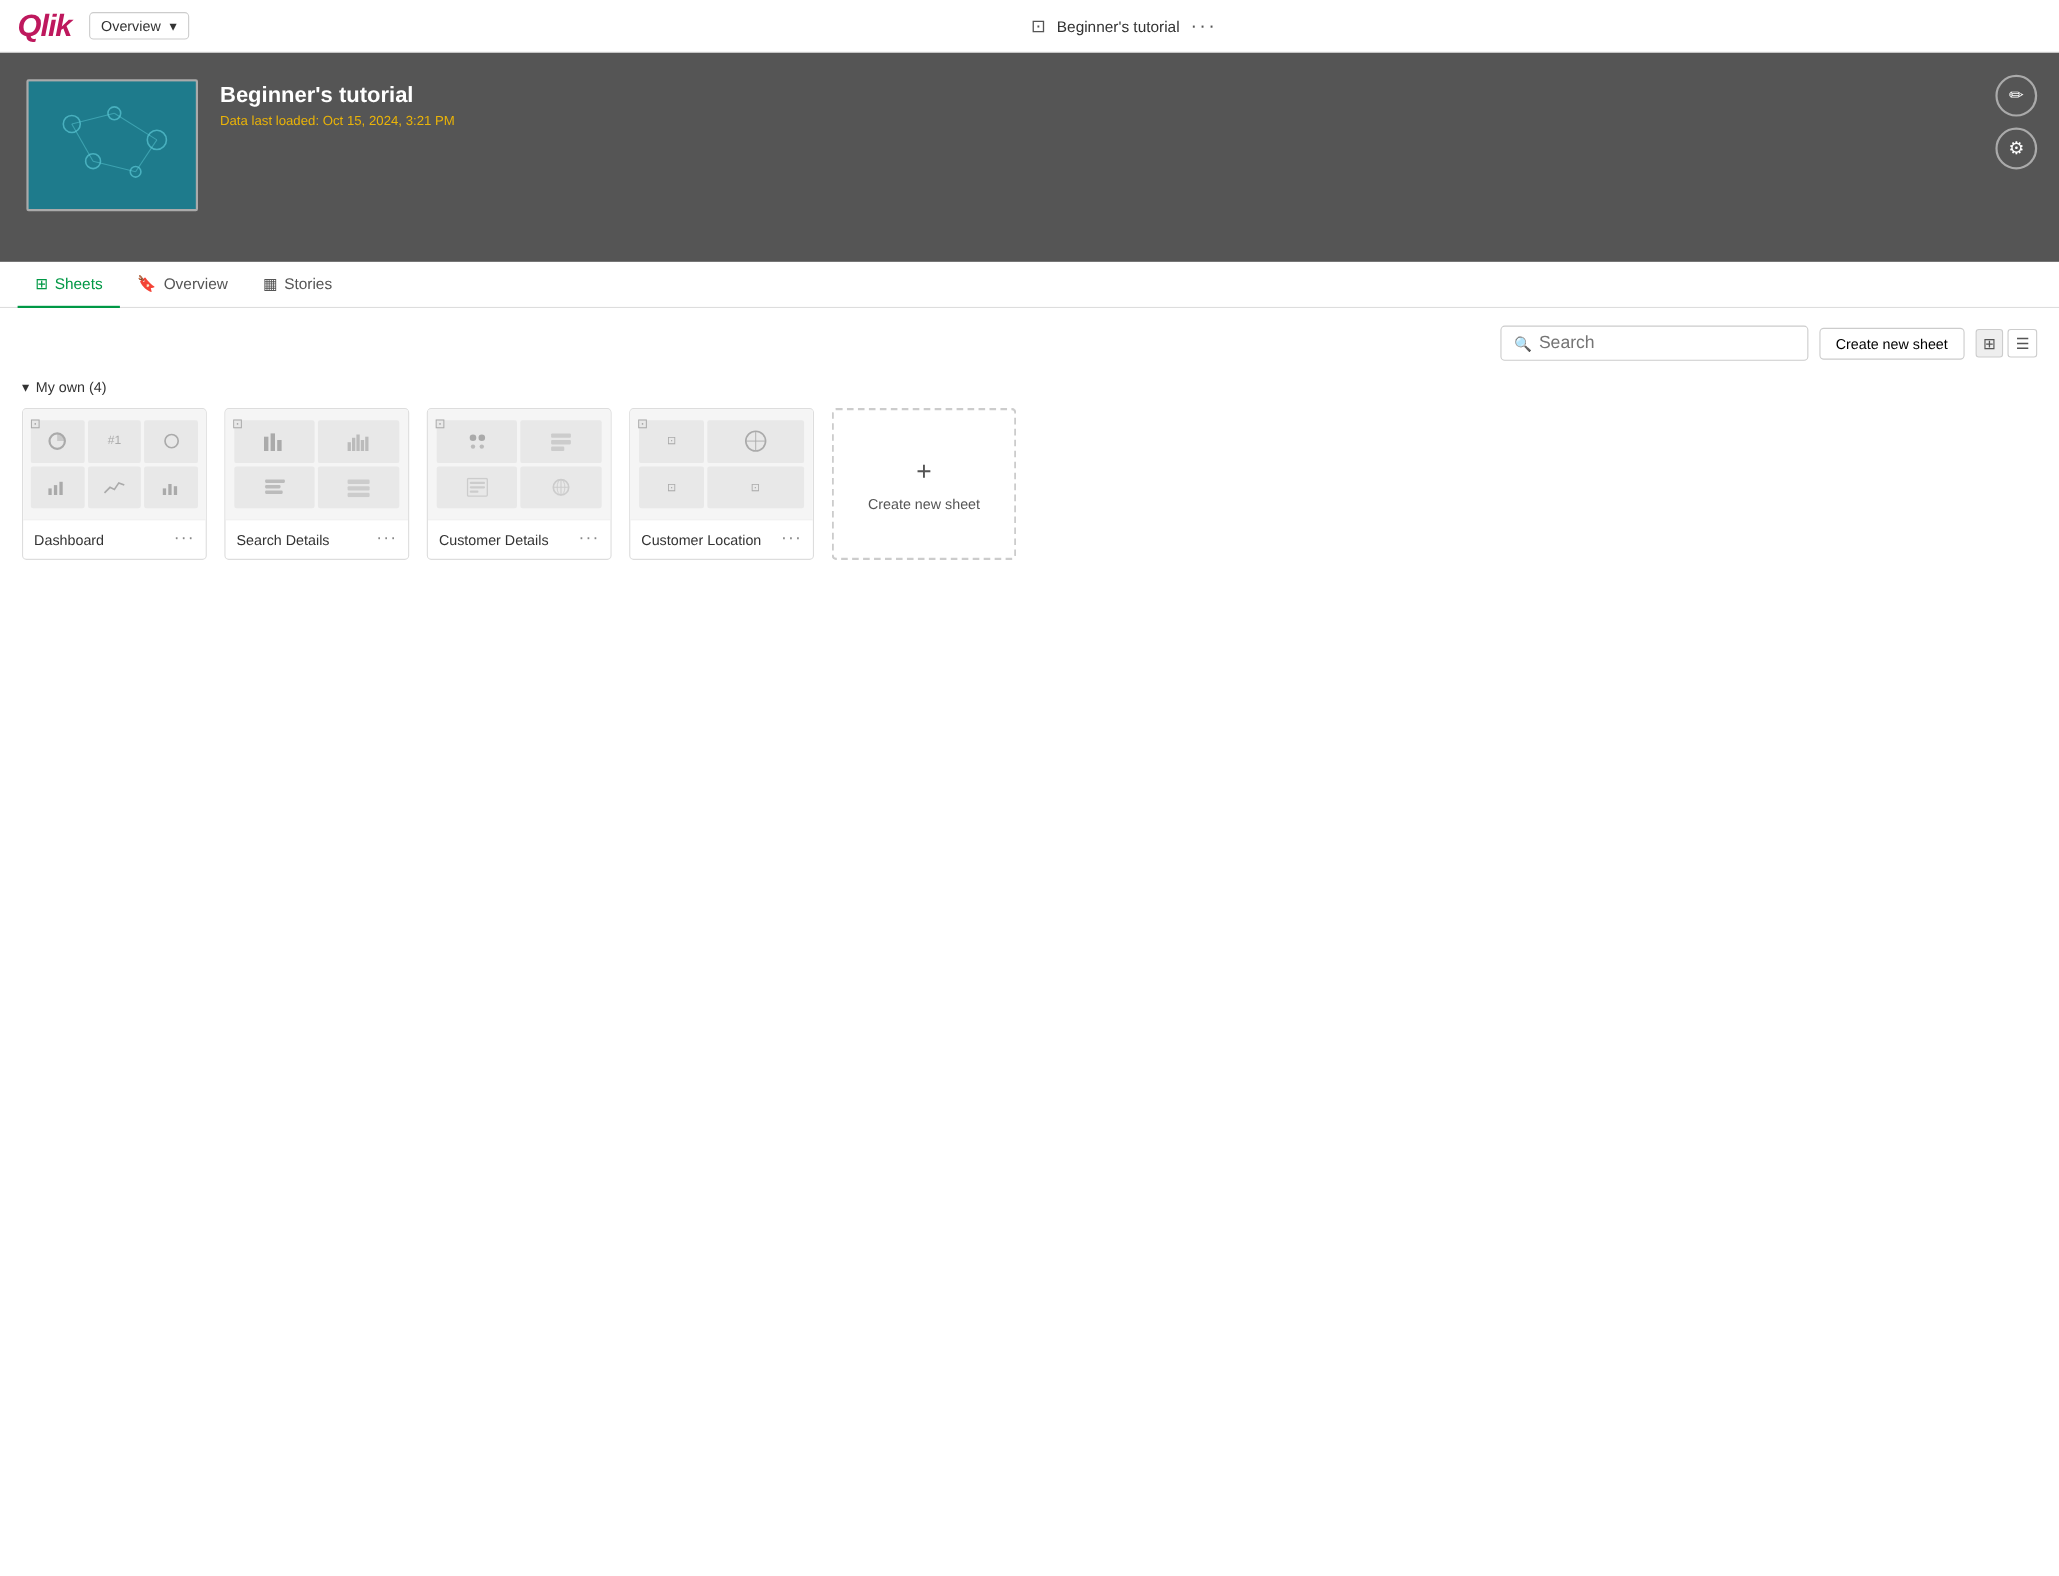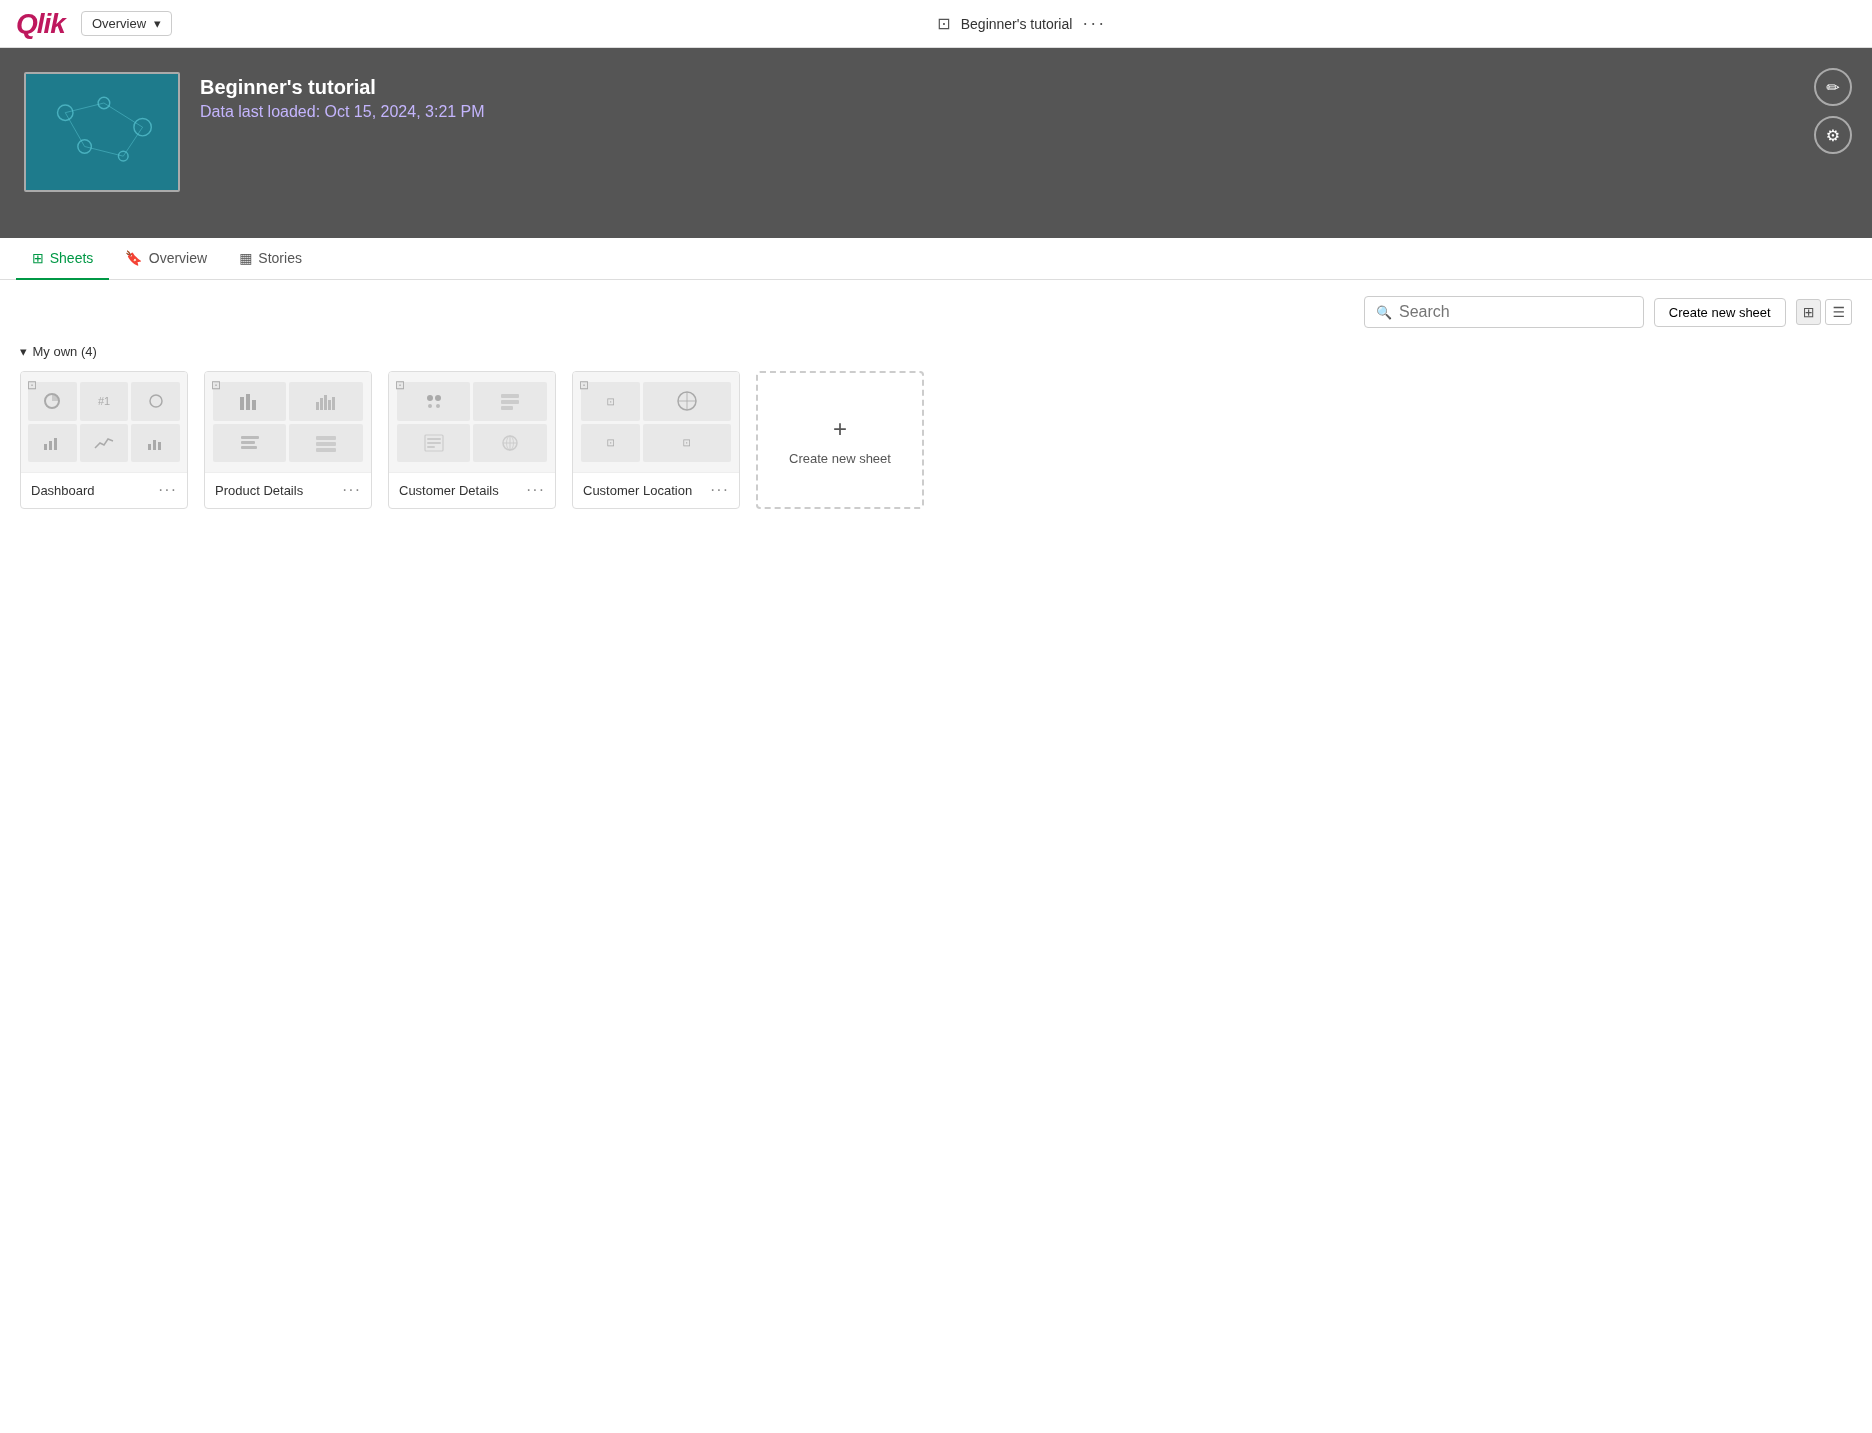--- a/index.html
+++ b/index.html
@@ -79,22 +79,22 @@
     .hero-info {
       margin-left: 20px;
       color: #fff;
       padding-top: 4px;
     }
     .hero-info h1 {
       font-size: 20px;
       font-weight: 600;
     }
     .hero-info .subtitle {
-      font-size: 16px;
-      color: #c4b5fd;
+      font-size: 12px;
+      color: #eab308;
       margin-top: 4px;
     }
     .hero-actions {
       position: absolute;
       right: 20px;
       top: 20px;
       display: flex;
       flex-direction: column;
       gap: 10px;
     }
@@ -489,21 +489,21 @@
             <svg width="22" height="18" viewBox="0 0 22 18">
                 <rect x="1" y="2" width="20" height="4" rx="1" fill="#ccc"></rect>
                 <rect x="1" y="8" width="20" height="4" rx="1" fill="#ccc"></rect>
                 <rect x="1" y="14" width="20" height="4" rx="1" fill="#ccc"></rect>
               </svg>
           </div>
         </div>
         <span class="thumb-icon-overlay">⊡</span>
       </div>
       <div class="sheet-footer">
-        <span class="sheet-label">Product Details</span>
+        <span class="sheet-label">Search Details</span>
         <span class="sheet-more">···</span>
       </div>
     </div>
 
     <div class="sheet-card">
       <div class="sheet-thumbnail">
         <div class="sheet-thumbnail-inner">
           <div class="thumb-cell">
             <svg width="20" height="18" viewBox="0 0 20 18">
               <circle cx="6" cy="6" r="3" fill="#aaa"></circle>

